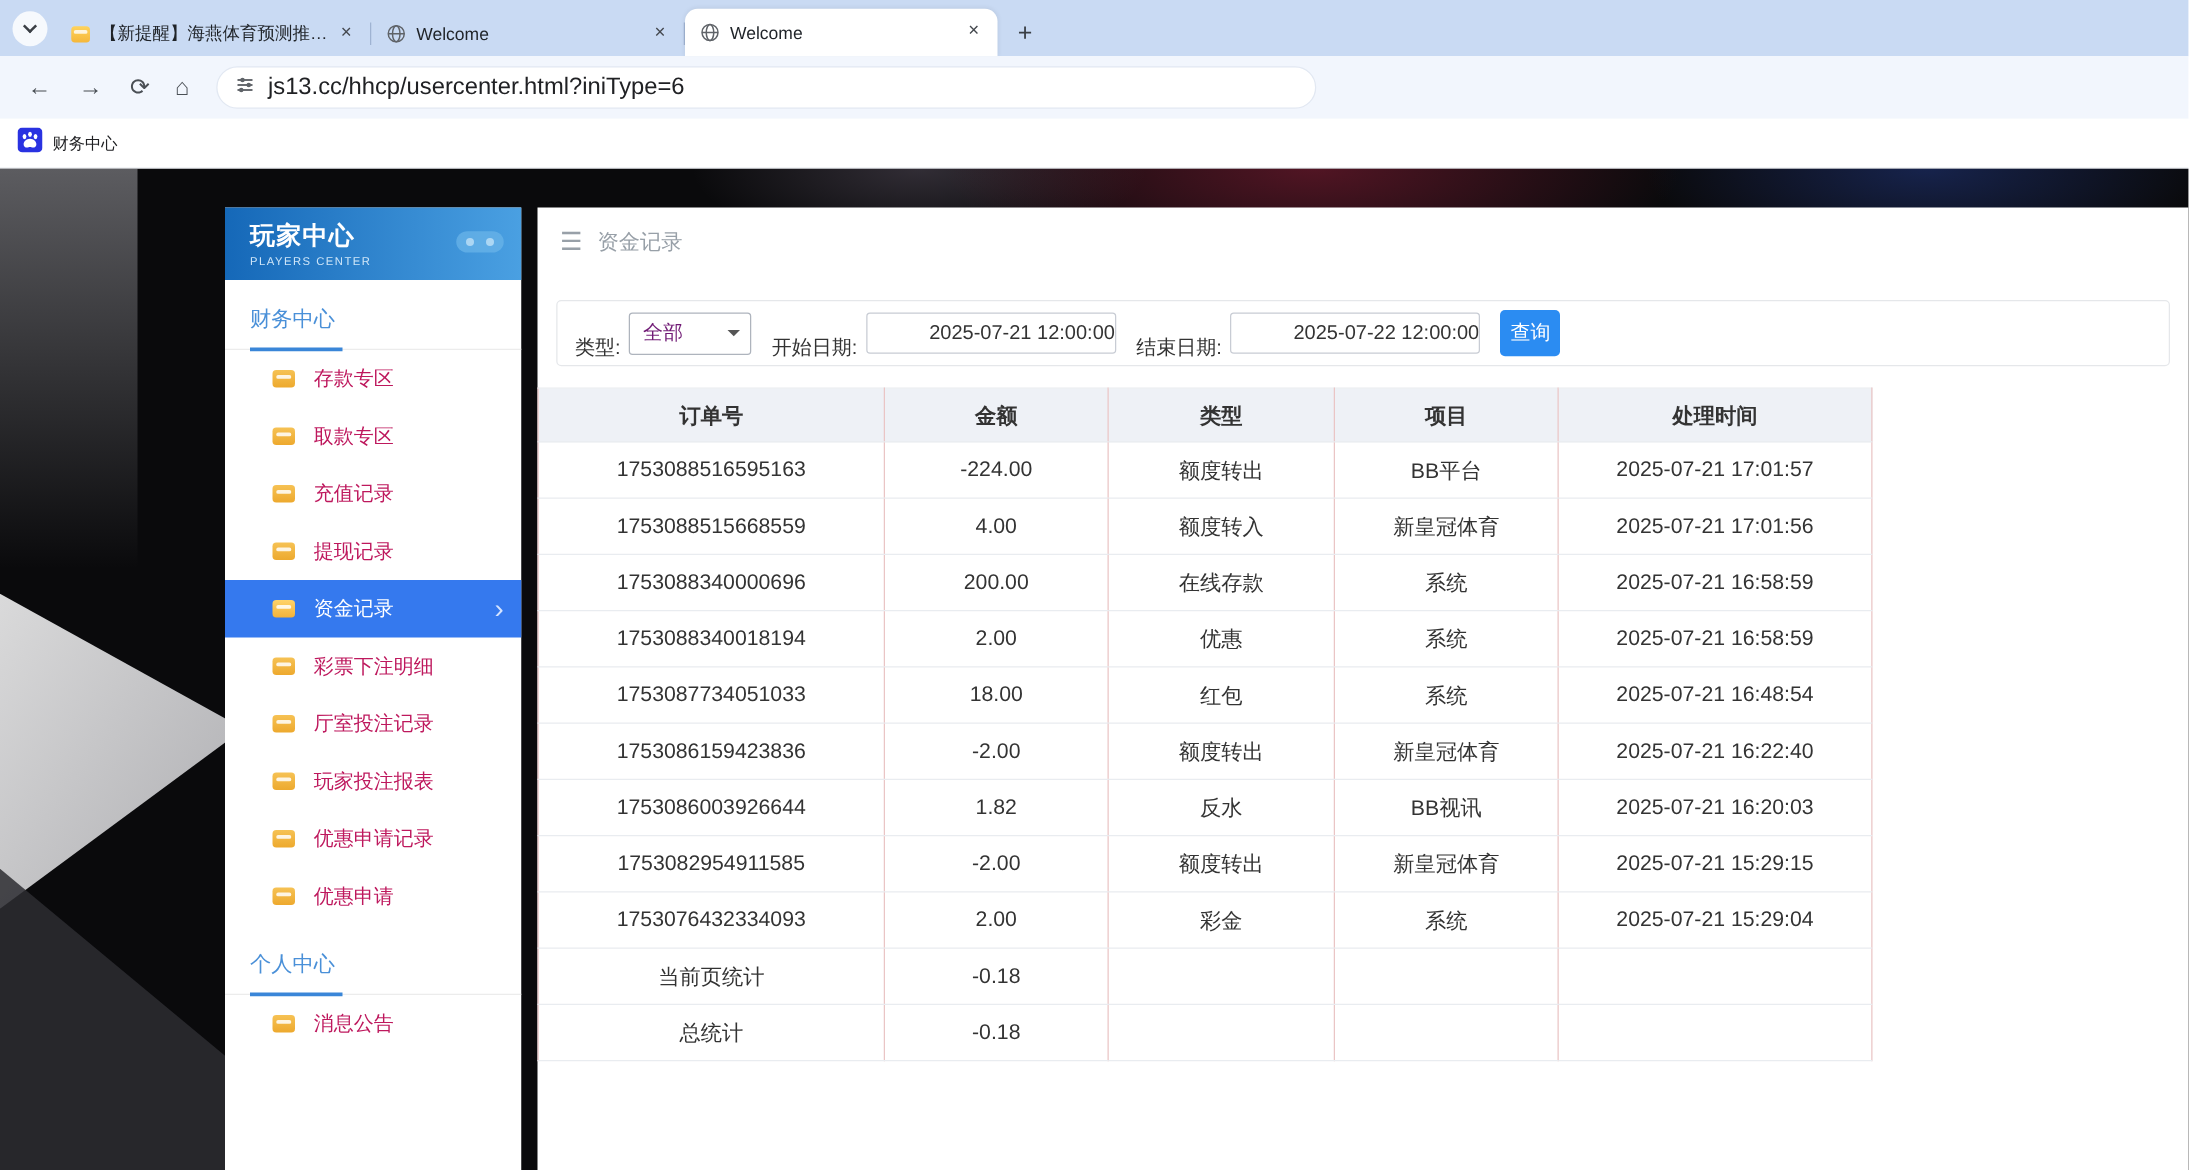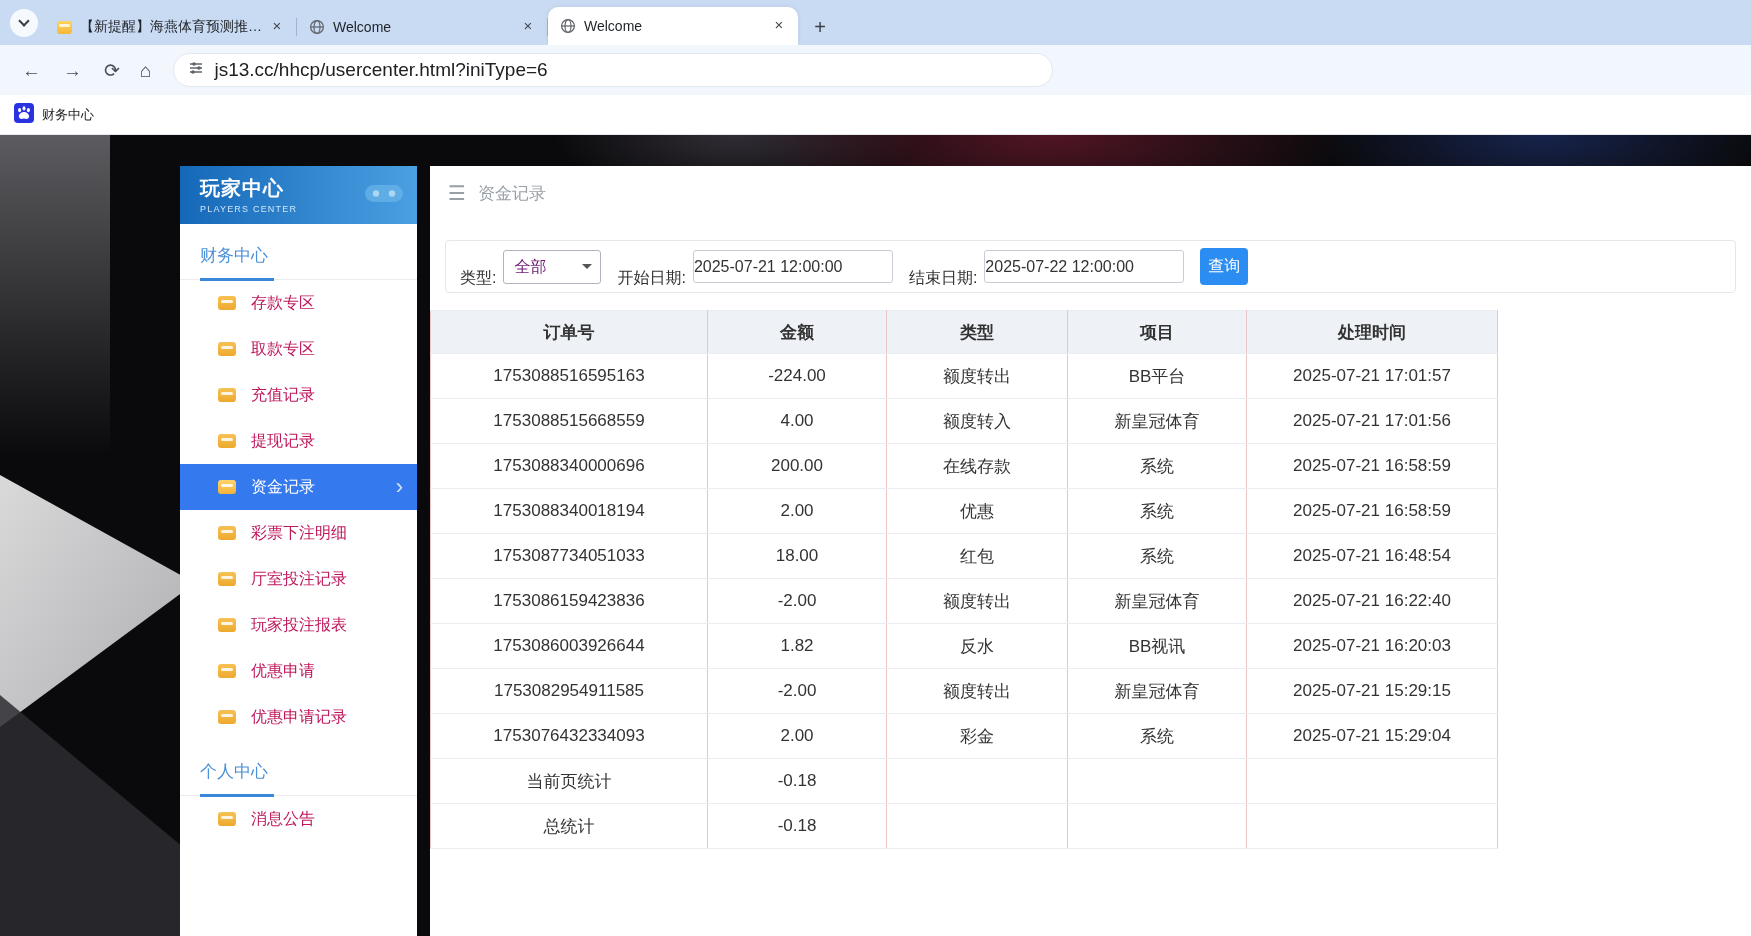--- a/index.html
+++ b/index.html
@@ -62,21 +62,21 @@
   .main { position:absolute; left:430px; top:31px; width:1321px; height:770px; background:#fff; }
   .main-header { display:flex; align-items:center; height:54px; padding-left:18px; color:#98a0a8; }
   .burger { font-size:20px; cursor:pointer; }
   .main-title { margin-left:12px; font-size:17px; }
 
   .filter { display:flex; align-items:center; margin:20px 15px 0 15px; height:53px; border:1px solid #e5e7ea; border-radius:4px; padding:0 14px; font-size:16px; color:#333; }
   .flabel { margin-right:7px; white-space:nowrap;margin-top:24px; }
   .select-wrap { position:relative; margin-right:16px; }
   .select-wrap select { width:98px; height:34px; border:1px solid #aeb4bd; border-radius:3px; background:#fff; font-size:16px; color:#701a75; padding:0 24px 0 10px; appearance:none; -webkit-appearance:none; font-family:inherit; }
   .select-wrap::after { content:''; position:absolute; right:9px; top:14px; border:5px solid transparent; border-top-color:#555; pointer-events:none; }
-  .filter input { width:200px; height:33px; border:1px solid #c8ccd4; border-radius:3px; font-size:16px; color:#333; text-align:left; margin-right:16px; font-family:inherit; }
+  .filter input { width:200px; height:33px; border:1px solid #c8ccd4; border-radius:3px; font-size:16px; color:#333; text-align:right; margin-right:16px; font-family:inherit; }
   .query-btn { width:48px; height:37px; background:#2b8cf2; color:#fff; border:none; border-radius:4px; font-size:16px; cursor:pointer; font-family:inherit; }
 
   table.records { margin-top:17px; width:1067px; border-collapse:collapse; table-layout:fixed; font-size:17px; color:#333; }
   .records th { background:#eef1f6; font-weight:bold; height:43px; text-align:center; }
   .records td { height:45px; text-align:center; background:#fff;margin-left:14px; }
   .records th, .records td { border-top:1px solid #e9ecf0; border-bottom:1px solid #e9ecf0; border-left:1px solid #eac5c5; border-right:1px solid #eac5c5; }
 </style>
 </head>
 <body>
 
@@ -206,25 +206,25 @@
           <div class="side-item">
             <span class="side-icon"></span>
             <span class="side-label">厅室投注记录</span>
           </div>
           <div class="side-item">
             <span class="side-icon"></span>
             <span class="side-label">玩家投注报表</span>
           </div>
           <div class="side-item">
             <span class="side-icon"></span>
+            <span class="side-label">优惠申请记录</span>
+          </div>
+          <div class="side-item">
+            <span class="side-icon"></span>
             <span class="side-label">优惠申请</span>
-          </div>
-          <div class="side-item">
-            <span class="side-icon"></span>
-            <span class="side-label">优惠申请记录</span>
           </div>
           <div class="side-section">个人中心</div>
           <div class="side-item">
             <span class="side-icon"></span>
             <span class="side-label">消息公告</span>
           </div>
         </div>
     </div>
 
     <div class="main">

